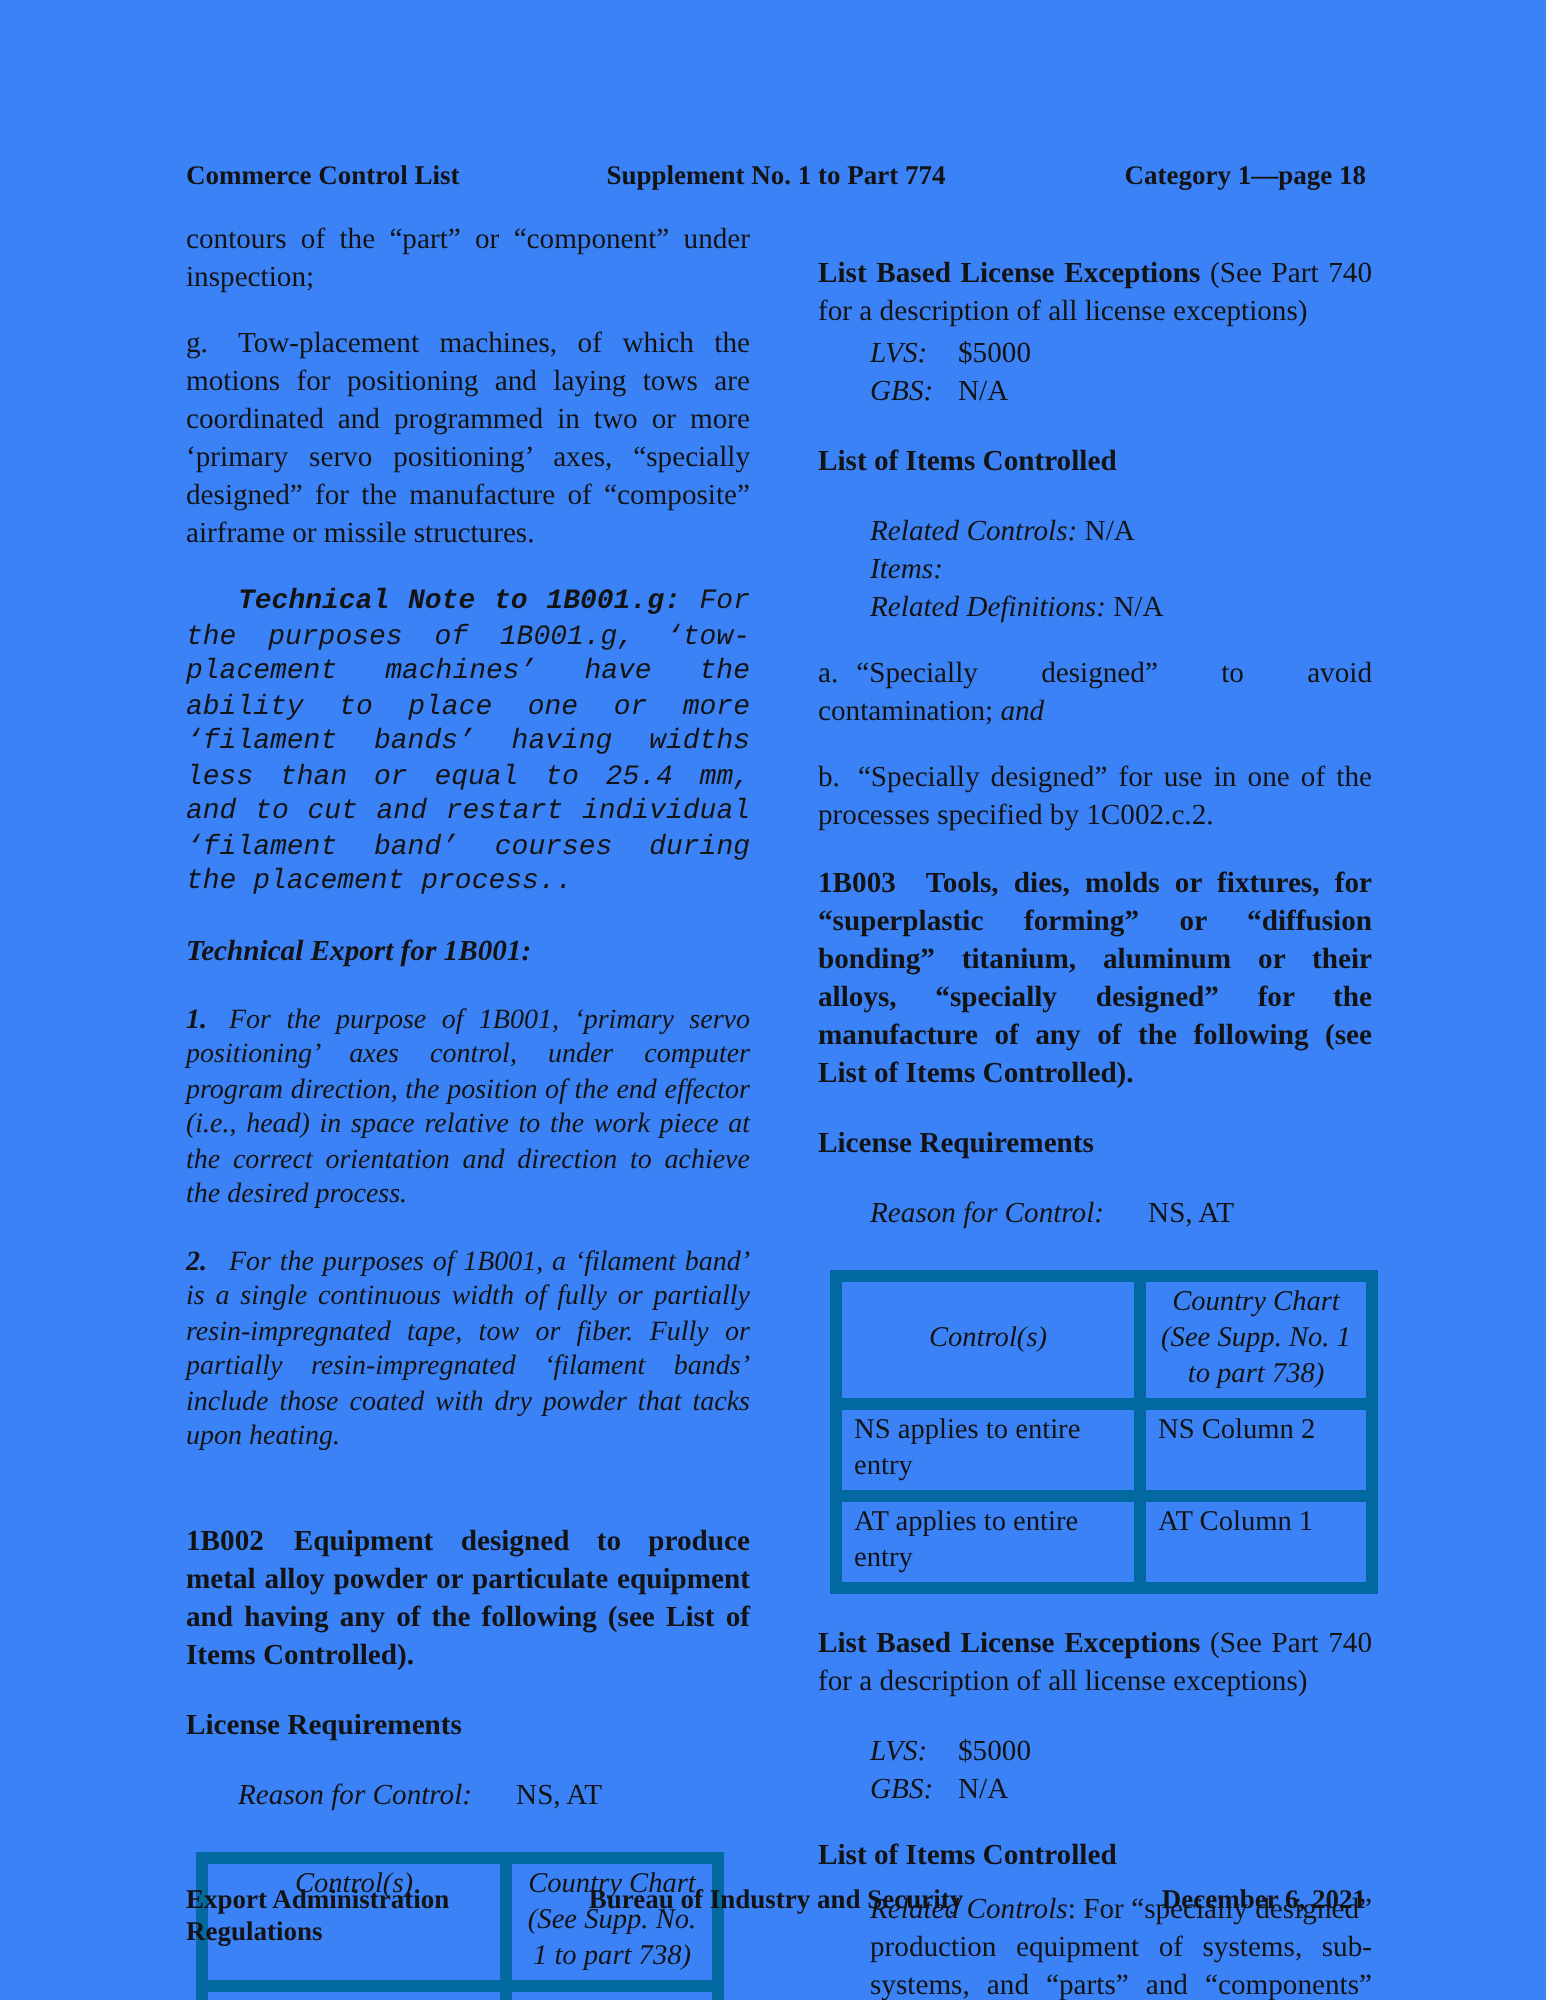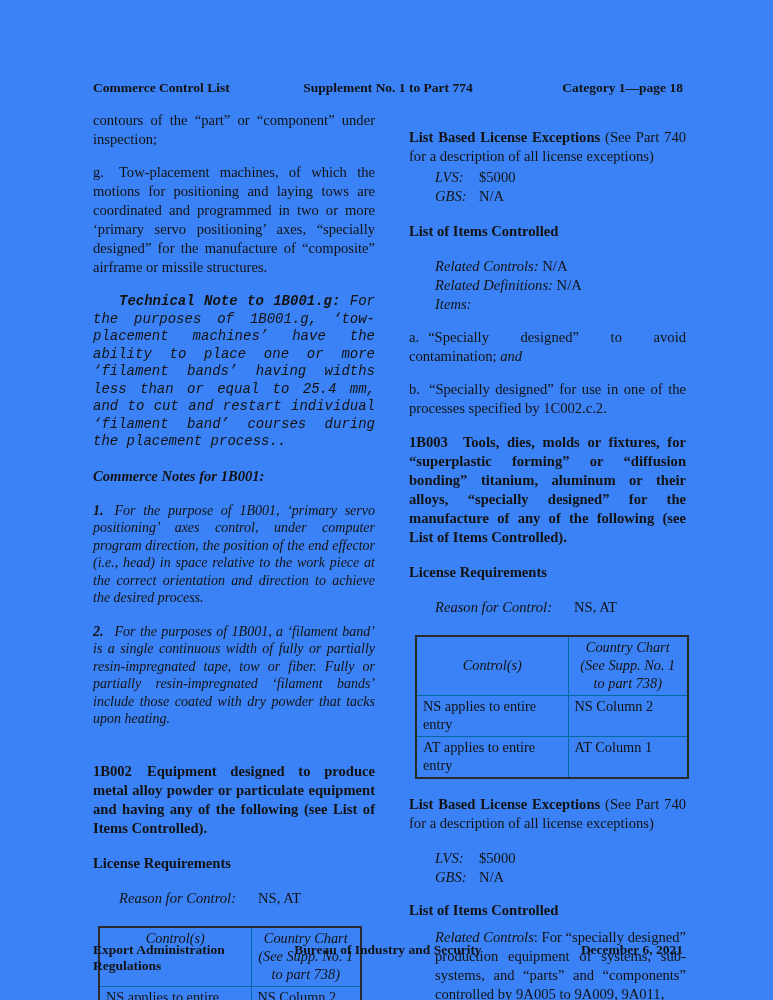--- a/index.html
+++ b/index.html
@@ -33,21 +33,21 @@
   .mb42 { }
 
   .kv-block { margin-left:26px; }
   .kv-row { display:block; }
   .kv-label { font-style:italic; display:inline-block; min-width:44px; }
 
   .reason { margin-left:26px; }
   .reason .val { margin-left:22px; }
 
   table.ctl { border-collapse:collapse; font-size:14.3px; line-height:18px; border:2px solid #2a2a2a; text-align:left; }
-  .ctl th, .ctl td { border:1px solid #0369a1; padding:1px 6px 3px 6px; }
+  .ctl th, .ctl td { border:6px solid #0369a1; padding:1px 6px 3px 6px; }
   .ctl th { font-style:italic; font-weight:normal; text-align:center; }
   .t-left  { width:264px; margin-left:5px; }
   .t-right { width:274px; margin-left:6px; }
   .t-left  th:first-child, .t-left td:first-child  { width:152px; }
   .t-right th:first-child, .t-right td:first-child { width:152px; }
   .vtop { vertical-align:top; } .vmid { vertical-align:middle; }
 </style>
 </head>
 <body>
 
@@ -61,21 +61,21 @@
 
   <div class="col left-col">
 
     <p class="mb14"><span>contours of the “part” or “component” under inspection;</span></p>
 
     <p class="mb16"><span class="num-g">g.</span><span>Tow-placement machines, of which the motions for positioning and laying tows are coordinated and programmed in two or more ‘primary servo positioning’ axes, “specially designed” for the manufacture of “composite” airframe or missile structures.</span></p>
 
     <p class="note indent mb16"><span class="bi">Technical Note to 1B001.g:</span>
       <span>For the purposes of 1B001.g, ‘tow-placement machines’ have the ability to place one or more ‘filament bands’ having widths less than or equal to 25.4 mm, and to cut and restart individual ‘filament band’ courses during the placement process..</span></p>
 
-    <p class="bi mb16">Commerce Notes for 1B001:</p>
+    <p class="bi mb16">Technical Export for 1B001:</p>
 
     <p class="note mb16"><span class="bi num-n">1.</span><span>For the purpose of 1B001, ‘primary servo positioning’ axes control, under computer program direction, the position of the end effector (i.e., head) in space relative to the work piece at the correct orientation and direction to achieve the desired process.</span></p>
 
     <p class="note mb34"><span class="bi num-n">2.</span><span>For the purposes of 1B001, a ‘filament band’ is a single continuous width of fully or partially resin-impregnated tape, tow or fiber. Fully or partially resin-impregnated ‘filament bands’ include those coated with dry powder that tacks upon heating.</span></p>
 
     <p class="b mb16"><span class="num-g">1B002</span><span>Equipment designed to produce metal alloy powder or particulate equipment and having any of the following (see List of Items Controlled).</span></p>
 
     <p class="b mb16">License Requirements</p>
 
     <p class="reason mb18"><span class="i">Reason for Control:</span><span class="val">NS, AT</span></p>
@@ -104,22 +104,22 @@
       <span>(See Part 740 for a description of all license exceptions)</span></p>
     <div class="kv-block mb16">
       <span class="kv-row"><span class="kv-label">LVS:</span><span>$5000</span></span>
       <span class="kv-row"><span class="kv-label">GBS:</span><span>N/A</span></span>
     </div>
 
     <p class="b mb16">List of Items Controlled</p>
 
     <div class="kv-block mb14">
       <span class="kv-row"><span class="i">Related Controls:</span> <span>N/A</span></span>
+      <span class="kv-row i">Items:</span>
       <span class="kv-row"><span class="i">Related Definitions:</span> <span>N/A</span></span>
-      <span class="kv-row i">Items:</span>
     </div>
 
     <p class="mb14"><span class="num-b">a.</span><span>“Specially designed” to avoid contamination;</span>
       <span class="i">and</span></p>
 
     <p class="mb42"><span class="num-b">b.</span><span>“Specially designed” for use in one of the processes specified by 1C002.c.2.</span></p>
 
     <p class="b mb16"><span class="num-g">1B003</span><span>Tools, dies, molds or fixtures, for “superplastic forming” or “diffusion bonding” titanium, aluminum or their alloys, “specially designed” for the manufacture of any of the following (see List of Items Controlled).</span></p>
 
     <p class="b mb16">License Requirements</p>

